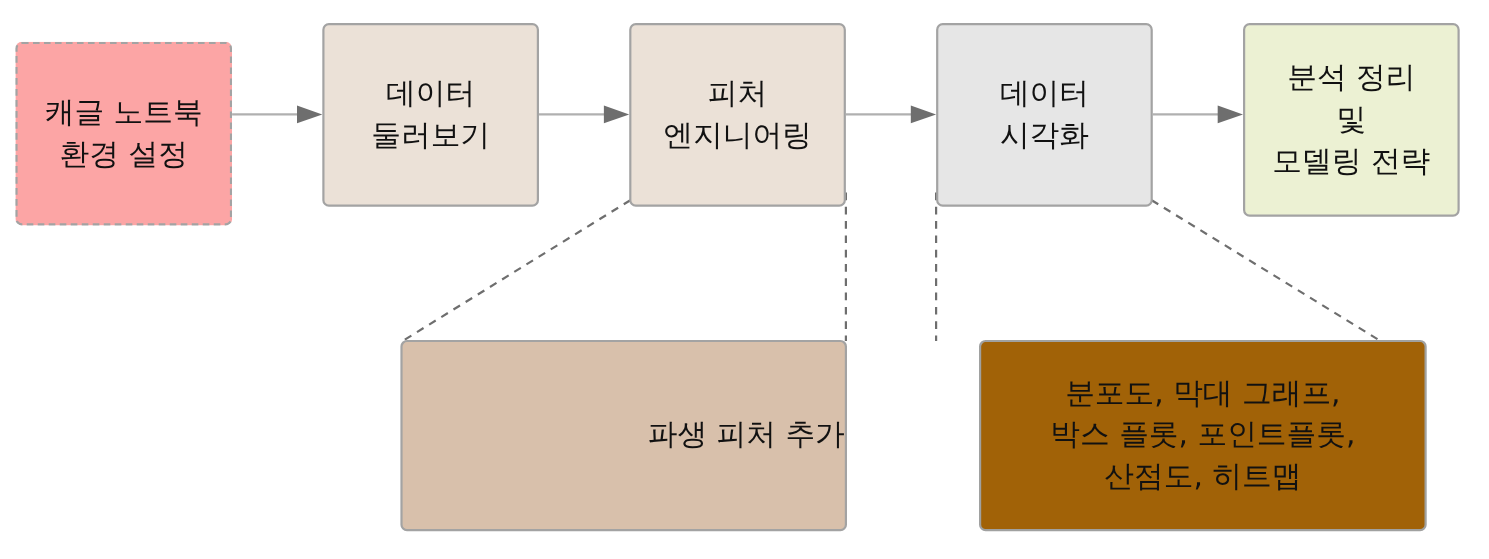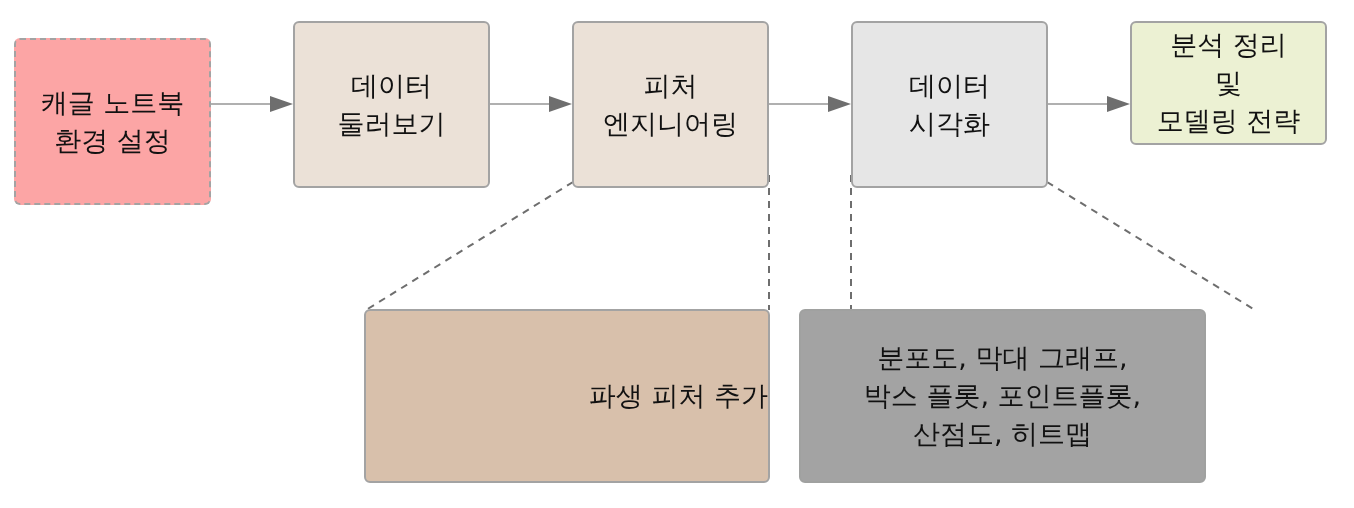--- a/index.html
+++ b/index.html
@@ -6,23 +6,23 @@
   body { width: 1354px; height: 508px; position: relative; overflow: hidden;
          font-family: "DejaVu Sans", "Liberation Sans", sans-serif; color: #111; }
   .box { position: absolute; box-sizing: border-box; border-radius: 6px;
          display: flex; align-items: center; justify-content: center; text-align: center;
          font-size: 27px; line-height: 38px; border: 2px solid #a3a3a3; }
   .box span { white-space: pre-line; }
   #b0 { left: 14px; top: 38px; width: 197px; height: 167px; border: 2px dashed #a3a3a3; background: #fca5a5; }
   #b1 { left: 293px; top: 21px; width: 197px; height: 167px; background: #ebe1d7; }
   #b2 { left: 572px; top: 21px; width: 197px; height: 167px; background: #ebe1d7; justify-content: center; }
   #b3 { left: 851px; top: 21px; width: 197px; height: 167px; background: #e6e6e6; }
-  #b4 { left: 1130px; top: 21px; width: 197px; height: 124px; background: #ecf1d3; }
+  #b4 { left: 1130px; top: 21px; width: 197px; height: 176px; background: #ecf1d3; }
   #d1 { left: 364px; top: 309px; width: 406px; height: 174px; background: #d8c0ab; justify-content: flex-end; }
-  #d2 { left: 799px; top: 309px; width: 407px; height: 174px; background: #a3a3a3; border-color: #a0a1a0; }
+  #d2 { left: 890px; top: 309px; width: 407px; height: 174px; background: #a16207; border-color: #a0a1a0; }
   svg.lines { position: absolute; left: 0; top: 0; }
 </style>
 </head>
 <body>
 
 <svg class="lines" width="1354" height="508">
   <defs>
     <marker id="arr" markerWidth="10" markerHeight="10" refX="9" refY="5" orient="auto" markerUnits="userSpaceOnUse">
       <path d="M0,0 L22,5 L0,10 z" fill="#6e6e6e"></path>
     </marker>

